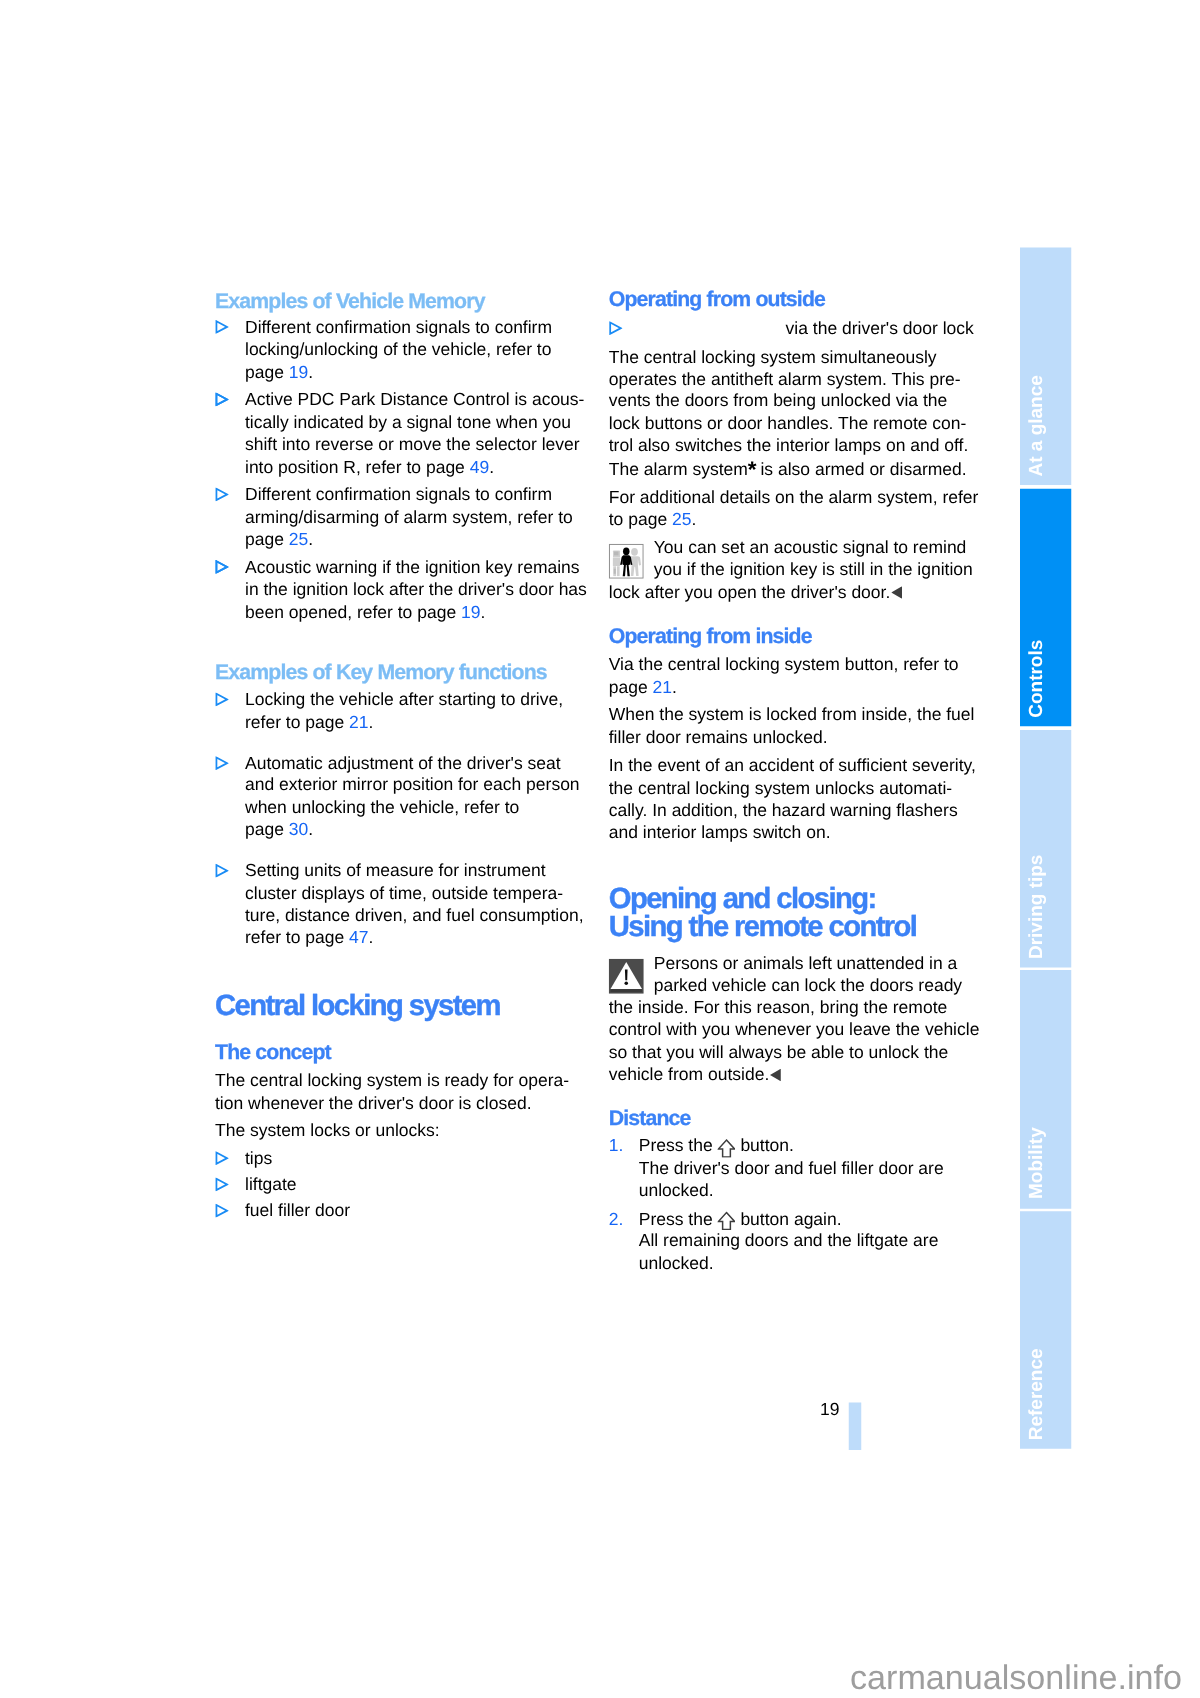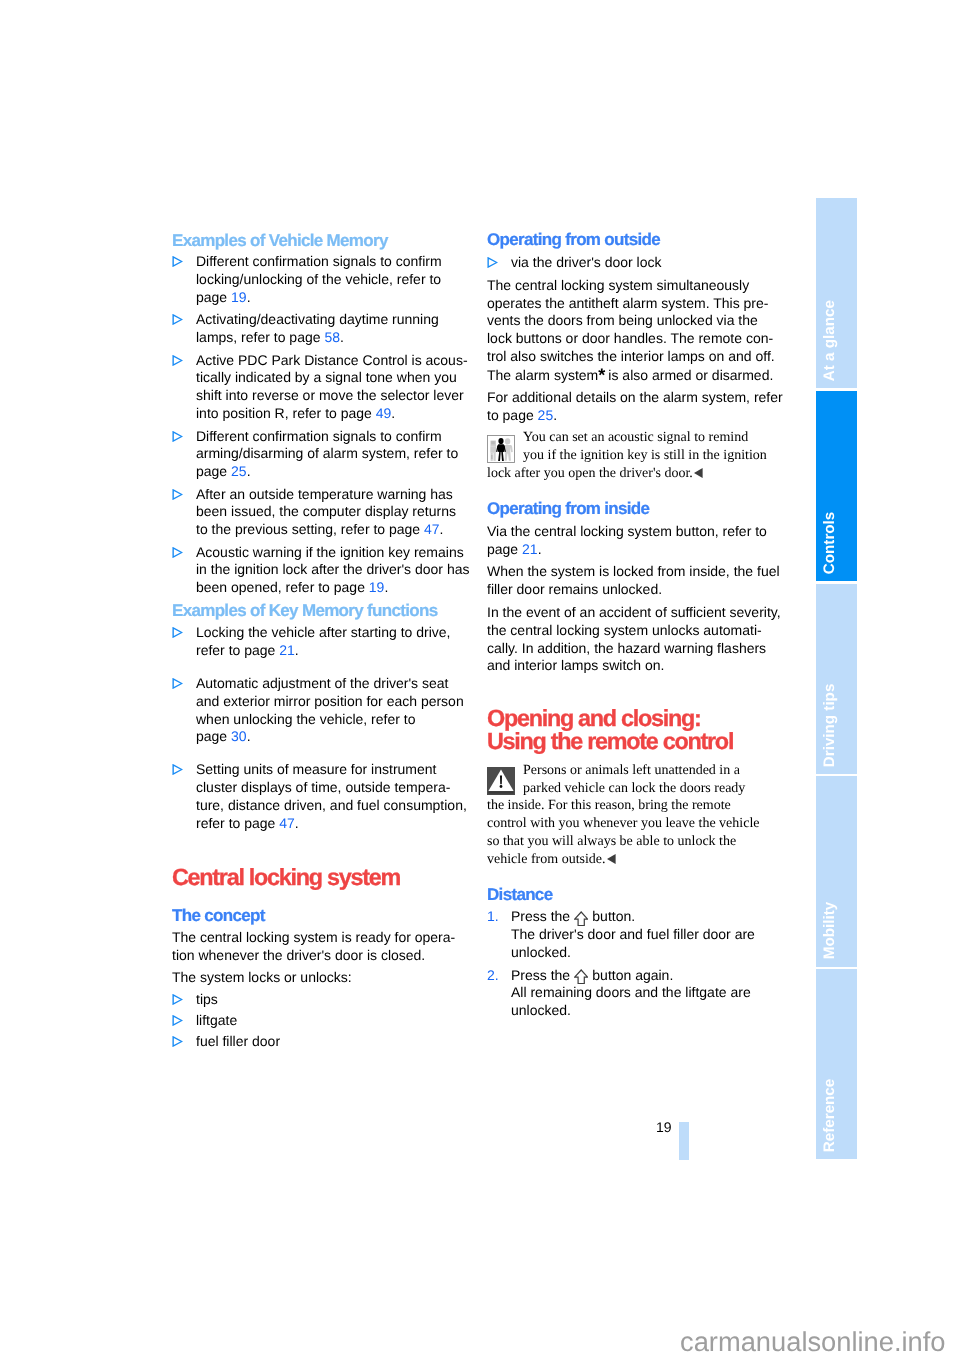--- a/index.html
+++ b/index.html
@@ -7,27 +7,27 @@
   body{width:960px;height:1358px;overflow:hidden;
        font-family:"Liberation Sans",sans-serif;
        -webkit-font-smoothing:antialiased;
        text-rendering:geometricPrecision;}
   .page{position:relative;width:960px;height:1358px;background:#fff;}
 
   .col{position:absolute;width:292px;font-size:14px;line-height:17.85px;color:#000;}
   .col-left{left:172px;top:230.52px;}
   .col-right{left:487px;top:230.22px;}
 
-  .h1{font-size:23.4px;line-height:23.1px;font-weight:bold;color:#ef4444;
+  .h1{font-size:23.4px;line-height:23.1px;font-weight:bold;color:#3b82f6;
       letter-spacing:-1.28px;margin:0;white-space:pre-line;-webkit-text-stroke:0.3px currentColor;}
   .h3{font-size:17px;line-height:19px;font-weight:bold;color:#3b82f6;
       margin:0;letter-spacing:-0.68px;-webkit-text-stroke:0.22px currentColor;}
   .h3.soft{color:#7cbdf5;}
   .p{margin:0;white-space:pre;}
-  .note{white-space:pre;font-family:Liberation Serif, serif;}
+  .note{white-space:pre;}
   .ref{color:#1565f5;}
 
   ul.lst{list-style:none;margin:0;padding:0;}
   ul.lst li{position:relative;padding-left:24px;}
   .bullet{position:absolute;left:-0.45px;top:3.05px;width:11px;height:11px;display:block;}
   .bullet svg{display:block;}
 
   ol.nlst{list-style:none;margin:0;padding:0;}
   ol.nlst li{position:relative;padding-left:24px;}
   .num{position:absolute;left:0;top:0;color:#1565f5;}
@@ -37,26 +37,26 @@
   .col .mt-s{margin-top:3.3px;}
   .col .mt-h3{margin-top:16.6px;}
   .col .mt-h1b{margin-top:31.9px;}
   .col .mt-after-h{margin-top:4.0px;}
   .col .mt-after-h1{margin-top:8.5px;}
   .col .mt-l1{margin-top:3.8px;}
   .col .mt-l3{margin-top:3.75px;}
   .col .mt-5{margin-top:5.1px;}
   .col .mt-g1{margin-top:4.54px;}
   .col .mt-g2{margin-top:15px;}
-  .col .mt-g4{margin-top:5.15px;}
+  .col .mt-g4{margin-top:5.15px;text-align:right;}
   .col .mt-g5{margin-top:4.6px;}
   .col .mt-33{margin-top:4.3px;}
   .col .mt-27{margin-top:3.9px;}
   .col .mt-pi1{margin-top:4.5px;}
-  .col .mt-h3l{margin-top:4px;}
+  .col .mt-h3l{margin-top:29px;}
   .col .mt-h1a{margin-top:33.2px;}
   .col .mt-h3c{margin-top:16.7px;}
   .col .mt-pc{margin-top:4.45px;}
 
   .noteicon{float:left;width:28px;height:28px;margin:5.6px 8px 0 0;}
   .noteicon svg{display:block;}
   .warnicon{margin-top:5.5px;}
   .endmark{display:inline-block;width:8.6px;height:10px;vertical-align:-1px;margin-left:1px;}
   .star{font-weight:bold;font-size:18px;display:inline-block;transform:translateY(1.4px);letter-spacing:-0.8px;}
   .btn-ico{display:inline-block;width:14.4px;height:15.4px;vertical-align:-4.9px;margin:0;}
@@ -88,44 +88,41 @@
             <svg width="11" height="11" viewBox="0 0 11 11" aria-hidden="true">
               <path d="M1.15 0.95 L9.7 5.5 L1.15 10.05 Z" fill="none" stroke="#1a8cf5" stroke-width="1.4" stroke-linejoin="miter"></path>
             </svg>
           </span><span class="p"><span>Different confirmation signals to confirm
 locking/unlocking of the vehicle, refer to
 page </span><span class="ref">19</span><span>.</span></span></li>
       <li class="mt-g1"><span class="bullet">
             <svg width="11" height="11" viewBox="0 0 11 11" aria-hidden="true">
               <path d="M1.15 0.95 L9.7 5.5 L1.15 10.05 Z" fill="none" stroke="#1a8cf5" stroke-width="1.4" stroke-linejoin="miter"></path>
             </svg>
-          </span><span class="p"><span>Activating/deactivating daytime running
-lamps, refer to page </span><span class="ref">58</span><span>.</span></span></li>
+          </span></li>
       <li class="mt-g1"><span class="bullet">
             <svg width="11" height="11" viewBox="0 0 11 11" aria-hidden="true">
               <path d="M1.15 0.95 L9.7 5.5 L1.15 10.05 Z" fill="none" stroke="#1a8cf5" stroke-width="1.4" stroke-linejoin="miter"></path>
             </svg>
           </span><span class="p"><span>Active PDC Park Distance Control is acous-
 tically indicated by a signal tone when you
 shift into reverse or move the selector lever
 into position R, refer to page </span><span class="ref">49</span><span>.</span></span></li>
       <li class="mt-g1"><span class="bullet">
             <svg width="11" height="11" viewBox="0 0 11 11" aria-hidden="true">
               <path d="M1.15 0.95 L9.7 5.5 L1.15 10.05 Z" fill="none" stroke="#1a8cf5" stroke-width="1.4" stroke-linejoin="miter"></path>
             </svg>
           </span><span class="p"><span>Different confirmation signals to confirm
 arming/disarming of alarm system, refer to
 page </span><span class="ref">25</span><span>.</span></span></li>
       <li class="mt-g1"><span class="bullet">
             <svg width="11" height="11" viewBox="0 0 11 11" aria-hidden="true">
               <path d="M1.15 0.95 L9.7 5.5 L1.15 10.05 Z" fill="none" stroke="#1a8cf5" stroke-width="1.4" stroke-linejoin="miter"></path>
             </svg>
-          </span><span class="p"><span>After an outside temperature warning has
-been issued, the computer display returns
-to the previous setting, refer to page </span><span class="ref">47</span><span>.</span></span></li>
+          </span></li>
       <li class="mt-g1"><span class="bullet">
             <svg width="11" height="11" viewBox="0 0 11 11" aria-hidden="true">
               <path d="M1.15 0.95 L9.7 5.5 L1.15 10.05 Z" fill="none" stroke="#1a8cf5" stroke-width="1.4" stroke-linejoin="miter"></path>
             </svg>
           </span><span class="p"><span>Acoustic warning if the ignition key remains
 in the ignition lock after the driver's door has
 been opened, refer to page </span><span class="ref">19</span><span>.</span></span></li>
     </ul>
 
     <div class="h3 soft mt-h3l">Examples of Key Memory functions</div>

